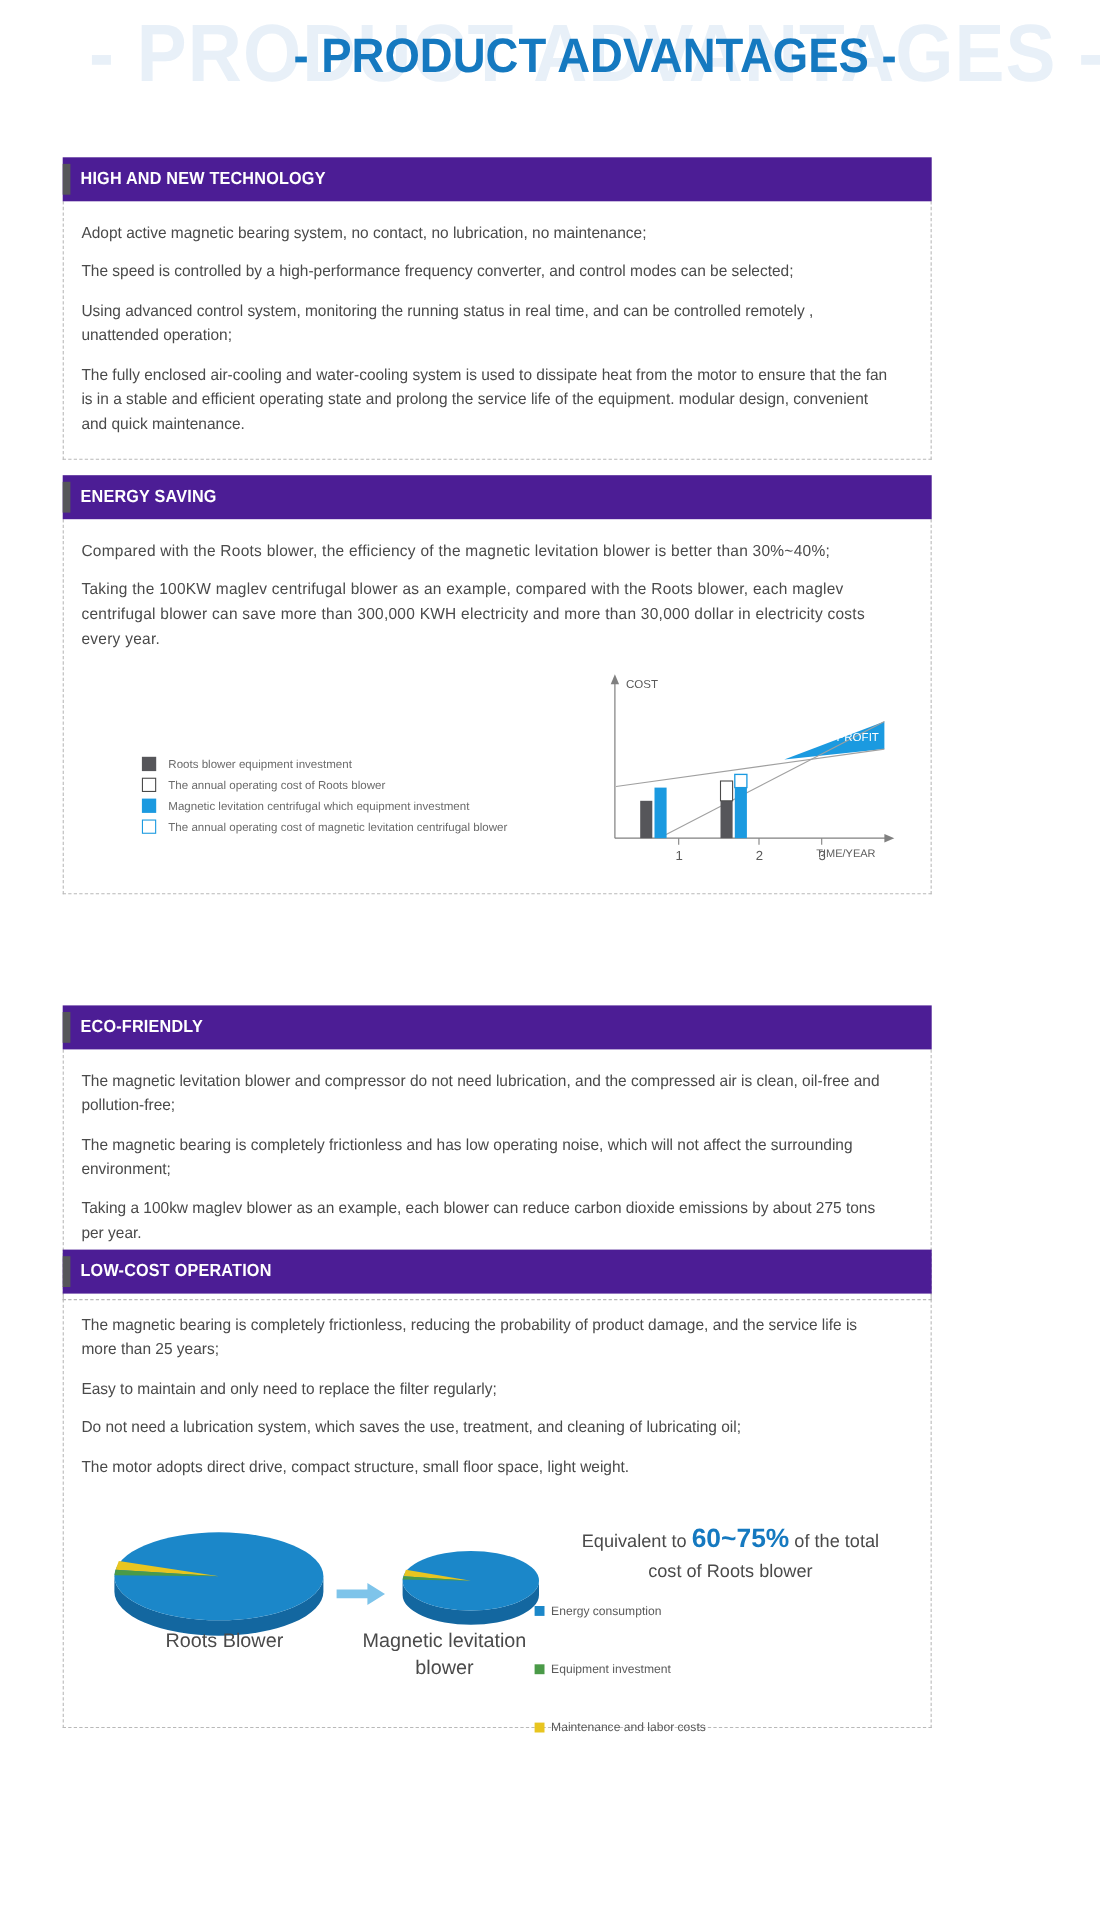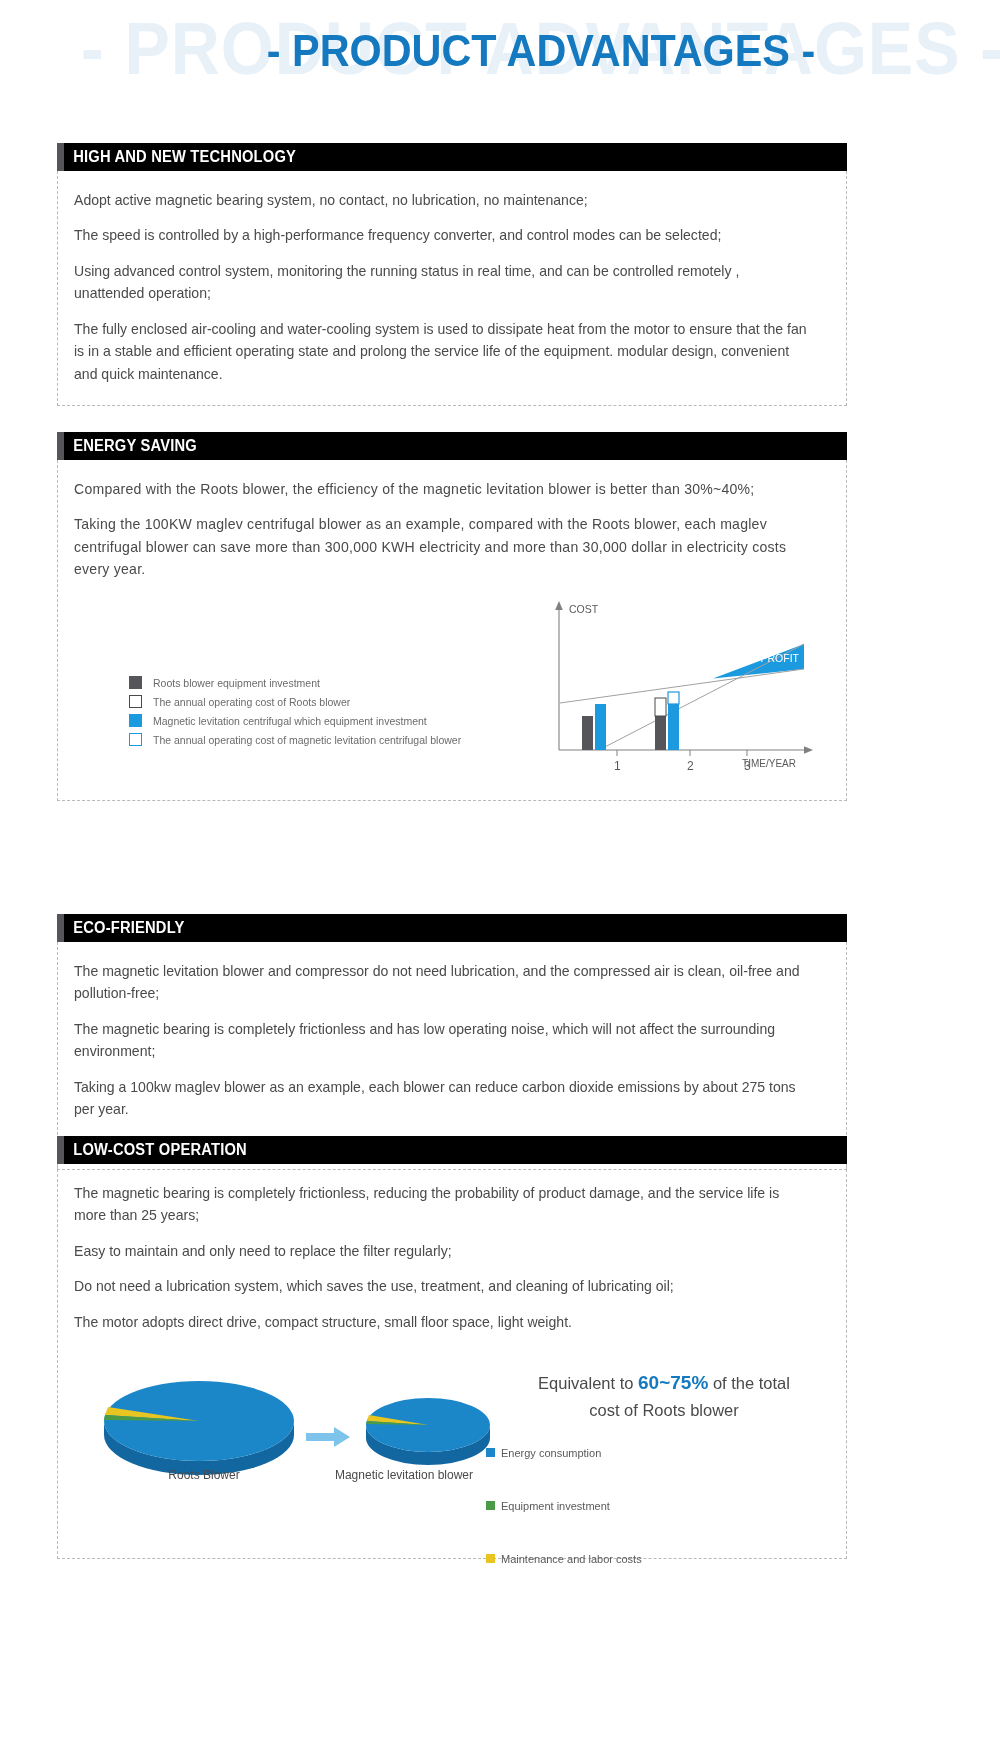--- a/index.html
+++ b/index.html
@@ -47,22 +47,22 @@
   }
 
   
   .section {
     position: absolute;
     left: 57px;
     width: 790px;
   }
   .section-bar {
     position: relative;
-    height: 28px;
-    background: #000000;
+    height: 40px;
+    background: #4c1d95;
     display: flex;
     align-items: center;
   }
   .section-bar .tab {
     width: 7px;
     height: 28px;
     background: #56565a;
     flex: 0 0 auto;
   }
   .section-bar .title {
@@ -130,41 +130,41 @@
   
   .pie-area {
     position: relative;
     height: 185px;
     margin-top: 16px;
   }
   .pie-svg-wrap { position: absolute; left: 10px; top: 0; }
   .pie-caption {
     position: absolute;
     text-align: center;
-    font-size: 12px;
+    font-size: 18px;
     color: #4a4a4a;
     line-height: 1.35;
   }
   .cap-roots  { left: 40px;  top: 118px; width: 180px; }
   .cap-maglev { left: 240px; top: 118px; width: 180px; }
 
   .equiv {
     position: absolute;
     left: 410px;
     top: 20px;
     width: 360px;
     text-align: center;
     font-size: 16.5px;
     color: #4a4a4a;
     line-height: 1.5;
   }
   .equiv .hl {
     color: #1579c0;
     font-weight: bold;
-    font-size: 19px;
+    font-size: 24px;
   }
 
   .pie-legend {
     position: absolute;
     left: 412px;
     top: 95px;
     width: 370px;
     display: flex;
     flex-wrap: wrap;
     gap: 36px;

